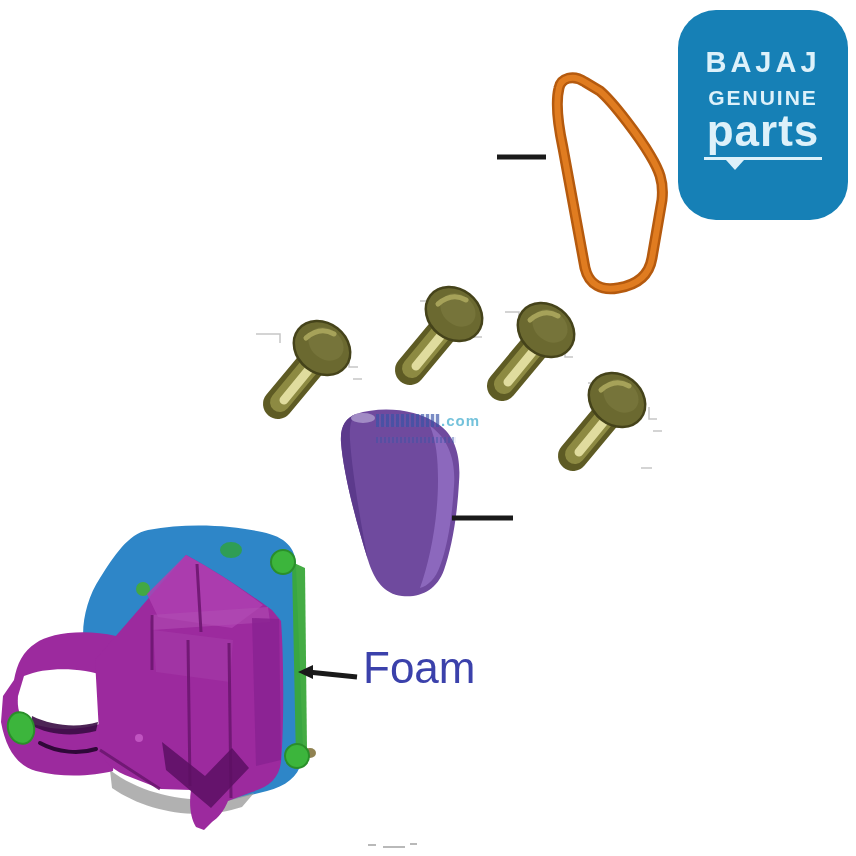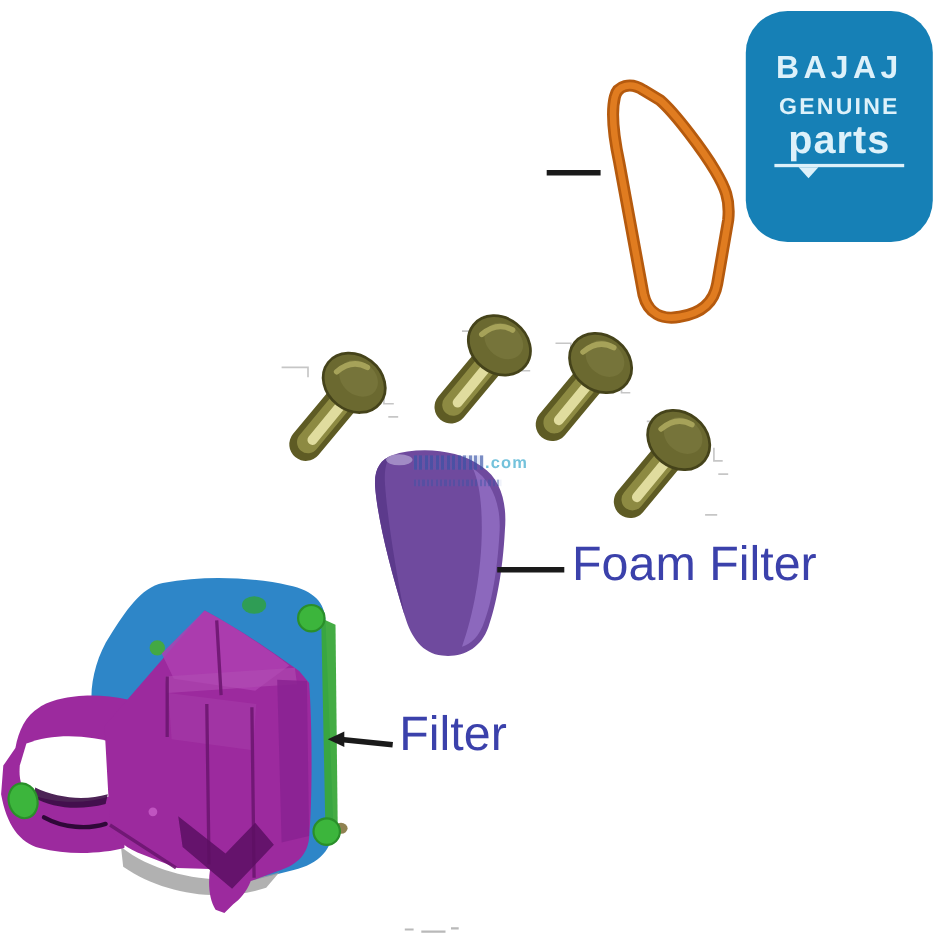--- a/index.html
+++ b/index.html
@@ -25,21 +25,21 @@
 
   
   .logo{
     position:absolute;left:678px;top:10px;width:170px;height:210px;
     background:var(--logo-bg,#1680b6);border-radius:38px;
     display:flex;flex-direction:column;align-items:center;
     color:var(--logo-text,#ddf1fa);
   }
   .logo .brand{margin-top:36px;font-size:29px;font-weight:bold;letter-spacing:4px;}
   .logo .genuine{margin-top:7px;font-size:21px;font-weight:700;letter-spacing:2px;}
-  .logo .parts{margin-top:-4px;font-size:36px;font-weight:bold;letter-spacing:1px;}
+  .logo .parts{margin-top:-4px;font-size:44px;font-weight:bold;letter-spacing:1px;}
   .logo .rule{position:relative;width:118px;height:3px;background:var(--logo-text,#ddf1fa);margin-top:1px;}
   .logo .tri{
     position:absolute;left:22px;top:3px;width:0;height:0;
     border-left:9px solid transparent;border-right:9px solid transparent;
     border-top:10px solid var(--logo-text,#ddf1fa);
   }
 
   
   .watermark{position:absolute;left:376px;top:412px;opacity:.9;}
   .wm-row{display:flex;align-items:center;}
@@ -136,22 +136,21 @@
   </svg>
 
   <div class="watermark">
     <div class="wm-row">
       <span class="wm-blocks"></span>
         <span class="wm-suffix">.com</span>
     </div>
     <div class="wm-blocks2"></div>
   </div>
 
-  <div class="part-label" style="left:520px;top:491px;">Foam Filter</div>
-  <div class="part-label" style="left:363px;top:646px;">Filter</div>
+  <div class="part-label" style="left:363px;top:646px;">Foam</div>
 
   <div class="logo">
     <div class="brand">BAJAJ</div>
     <div class="genuine">GENUINE</div>
     <div class="parts">parts</div>
     <div class="rule">
         <div class="tri"></div>
       </div>
   </div>
 

